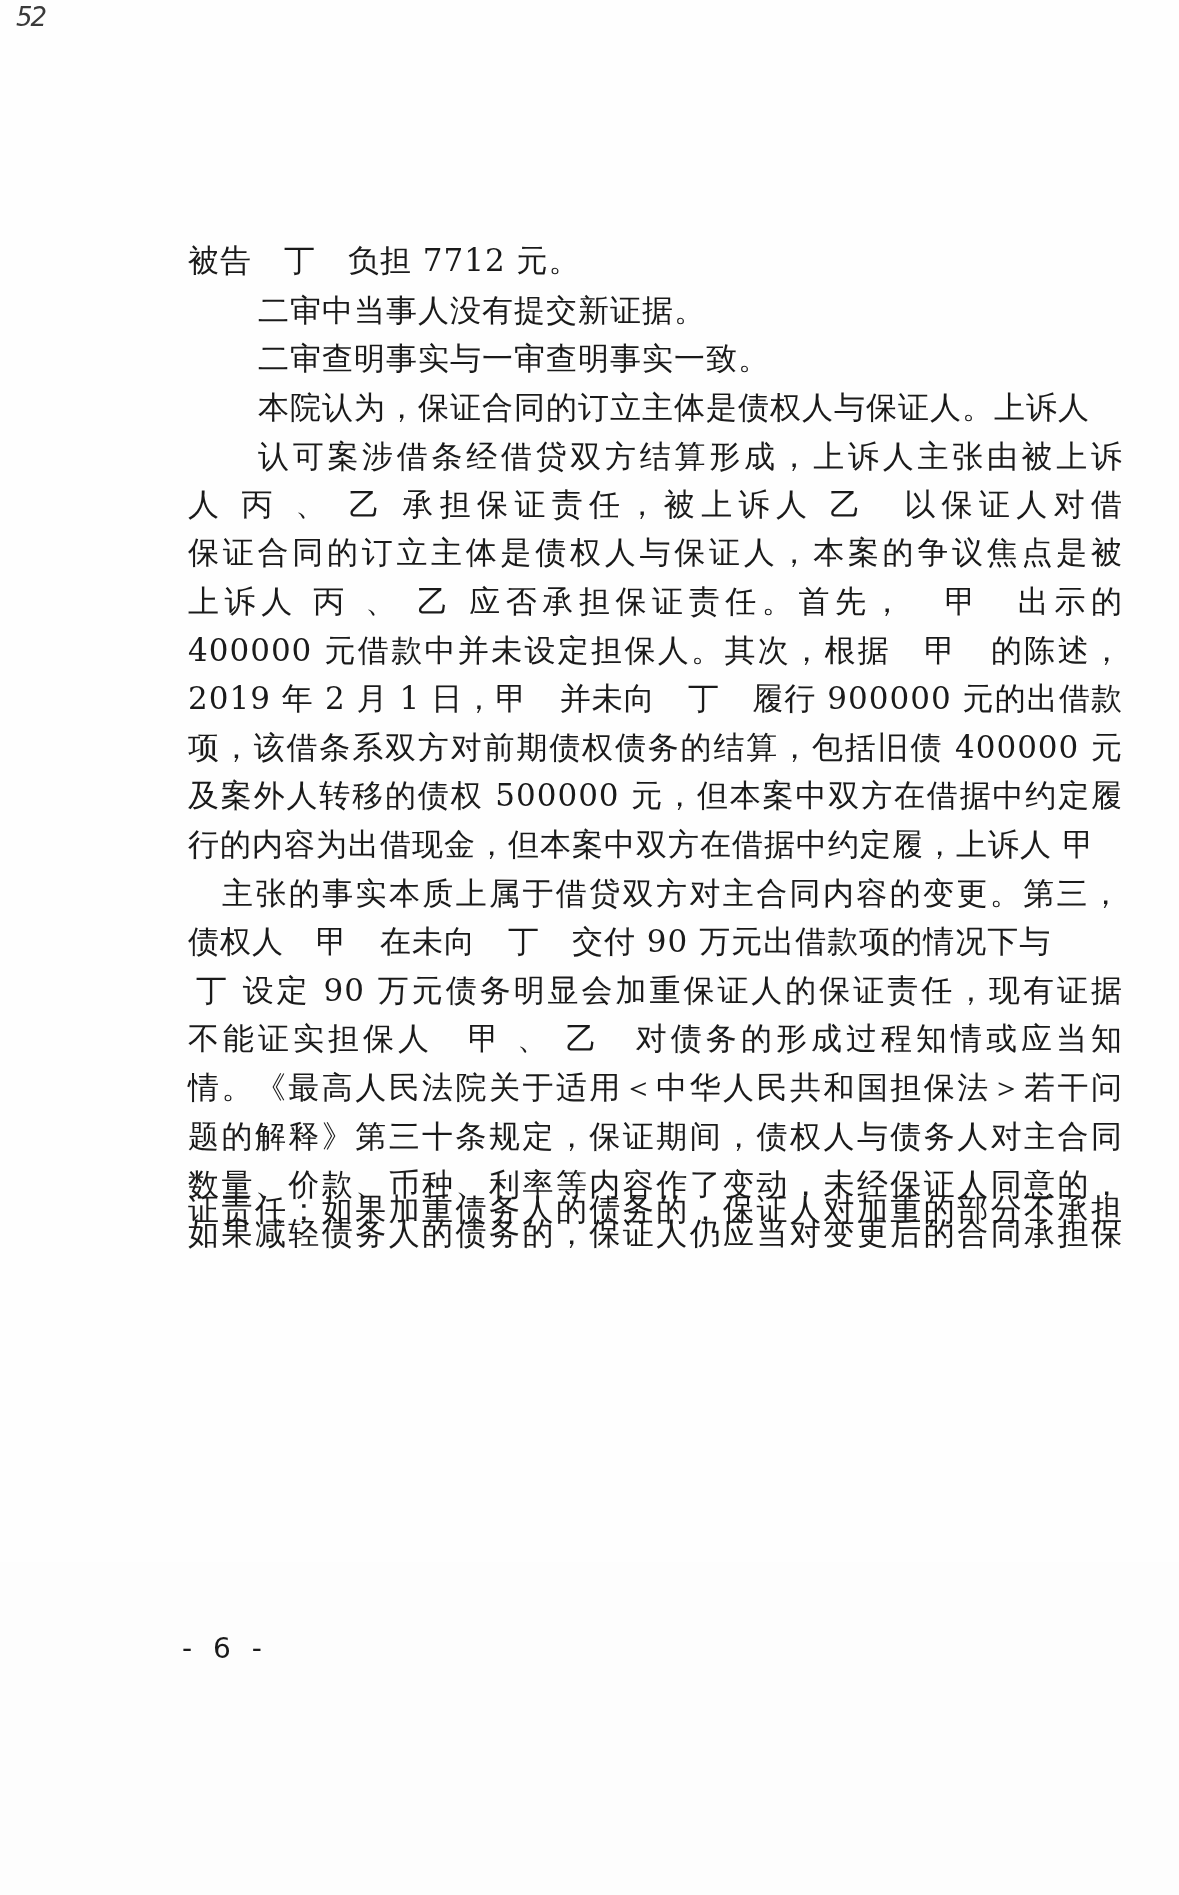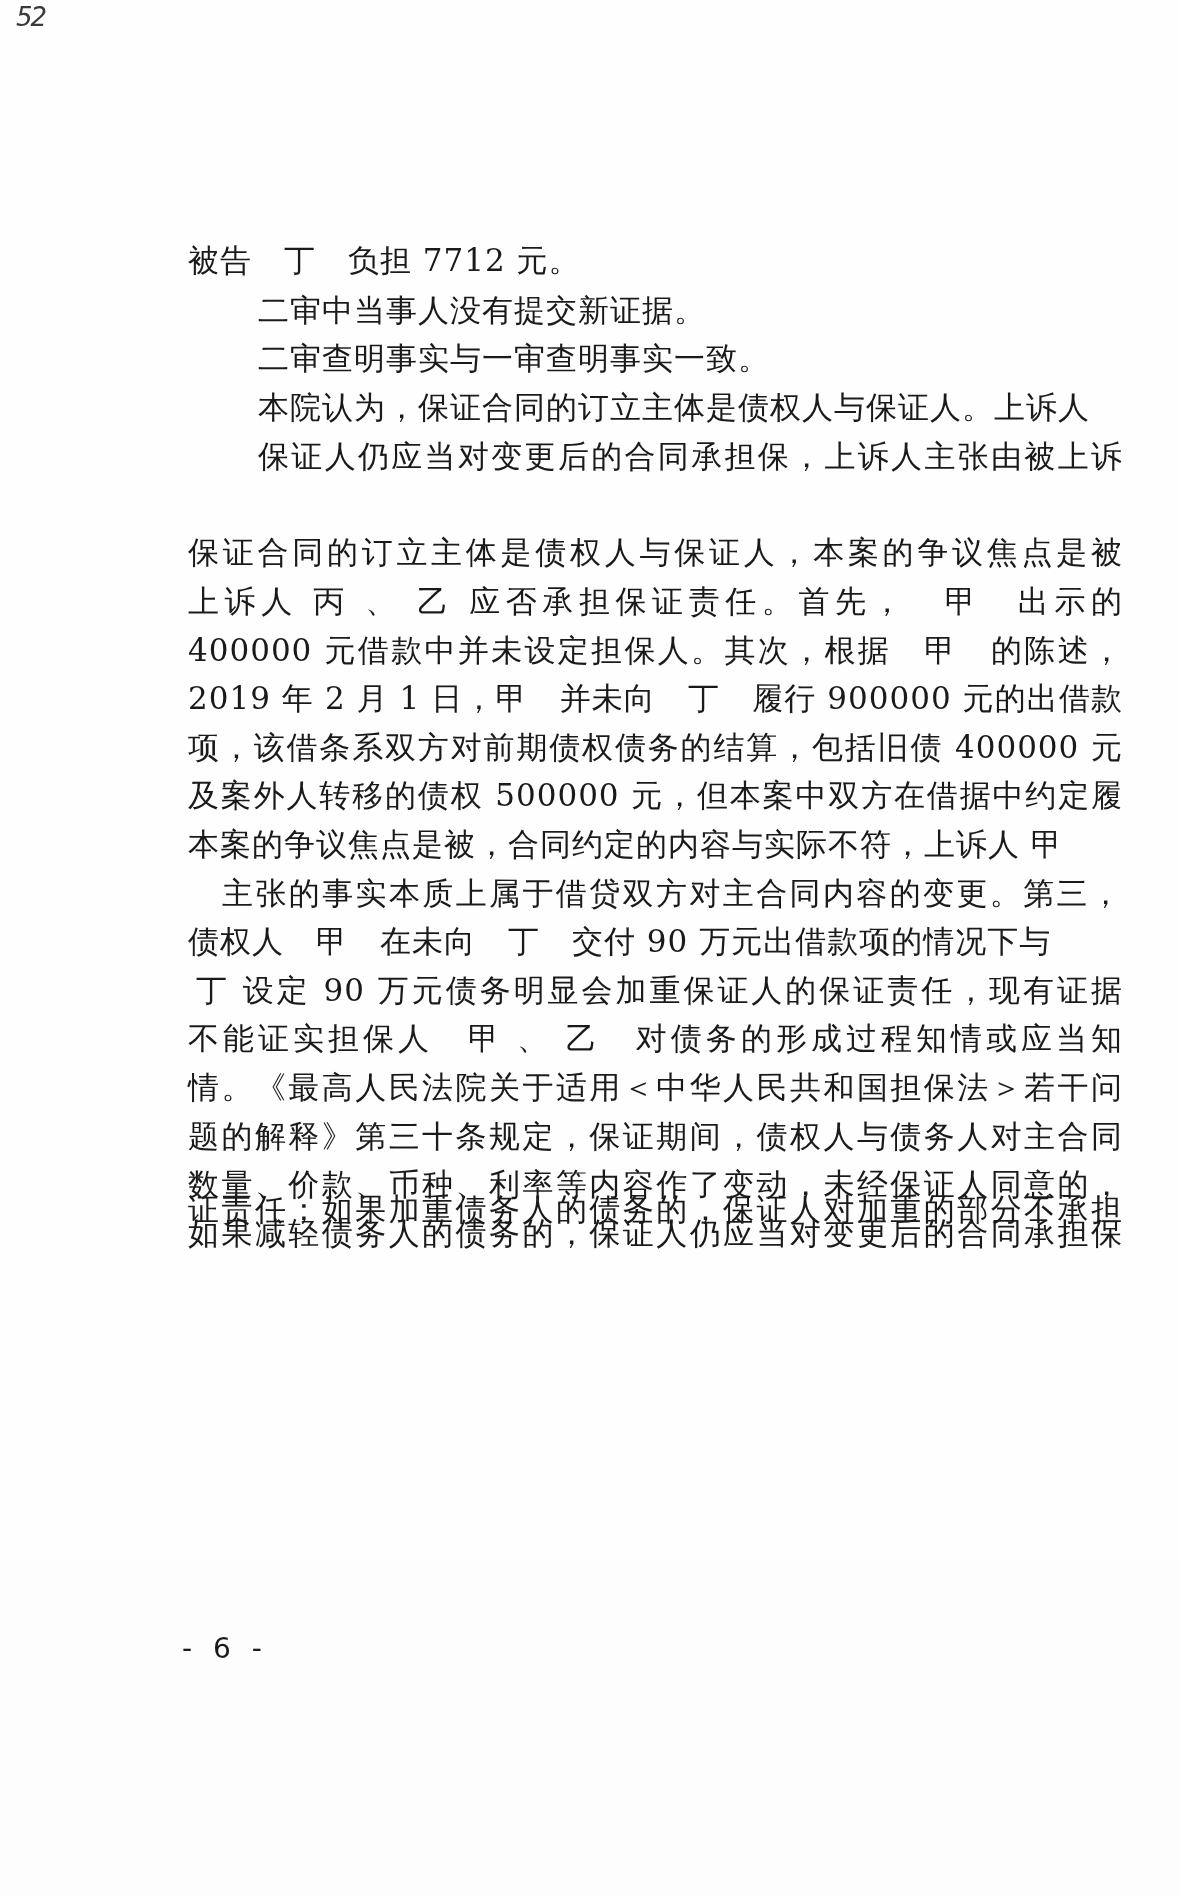--- a/index.html
+++ b/index.html
@@ -60,28 +60,29 @@
 </head>
 <body>
 
 <div class="page">
   <div class="corner-mark">52</div>
 
   <div class="line" style="top:240px;">被告　丁　负担 7712 元。</div>
   <div class="line indent" style="top:290px;">二审中当事人没有提交新证据。</div>
   <div class="line indent" style="top:338px;">二审查明事实与一审查明事实一致。</div>
   <div class="line indent" style="top:387px; width:865px;">本院认为，保证合同的订立主体是债权人与保证人。上诉人</div>
-  <div class="line indent justify" style="top:436px; width:865px;">保证人仍应当对变更后的合同承担保，上诉人主张由被上诉</div>
+  <div class="line indent justify" style="top:436px; width:865px;">认可案涉借条经借贷双方结算形成，上诉人主张由被上诉</div>
+  <div class="line justify" style="top:484px;">人 丙 、 乙 承担保证责任，被上诉人 乙　以保证人对借</div>
   <div class="line justify" style="top:532px;">保证合同的订立主体是债权人与保证人，本案的争议焦点是被</div>
   <div class="line justify" style="top:581px;">上诉人 丙 、 乙 应否承担保证责任。首先，　甲　出示的</div>
   <div class="line justify" style="top:630px;">400000 元借款中并未设定担保人。其次，根据　甲　的陈述，</div>
   <div class="line justify" style="top:678px;">2019 年 2 月 1 日，甲　并未向　丁　履行 900000 元的出借款</div>
   <div class="line justify" style="top:727px;">项，该借条系双方对前期债权债务的结算，包括旧债 400000 元</div>
   <div class="line justify" style="top:775px;">及案外人转移的债权 500000 元，但本案中双方在借据中约定履</div>
-  <div class="line" style="top:824px;">本案的争议焦点是被，合同约定的内容与实际不符，上诉人 甲</div>
+  <div class="line" style="top:824px;">行的内容为出借现金，但本案中双方在借据中约定履，上诉人 甲</div>
   <div class="line indent-sm justify" style="top:873px; width:900px;">主张的事实本质上属于借贷双方对主合同内容的变更。第三，</div>
   <div class="line" style="top:921px;">债权人　甲　在未向　丁　交付 90 万元出借款项的情况下与</div>
   <div class="line indent-xs justify" style="top:970px; width:927px;">丁 设定 90 万元债务明显会加重保证人的保证责任，现有证据</div>
   <div class="line justify" style="top:1018px;">不能证实担保人　甲 、 乙　对债务的形成过程知情或应当知</div>
   <div class="line justify" style="top:1067px;">情。《最高人民法院关于适用＜中华人民共和国担保法＞若干问</div>
   <div class="line justify" style="top:1116px;">题的解释》第三十条规定，保证期间，债权人与债务人对主合同</div>
   <div class="line justify" style="top:1164px;">数量、价款、币种、利率等内容作了变动，未经保证人同意的，</div>
   <div class="line justify" style="top:1213px;">如果减轻债务人的债务的，保证人仍应当对变更后的合同承担保</div>
   <div class="line justify" style="top:1189px;">证责任；如果加重债务人的债务的，保证人对加重的部分不承担</div>
 

